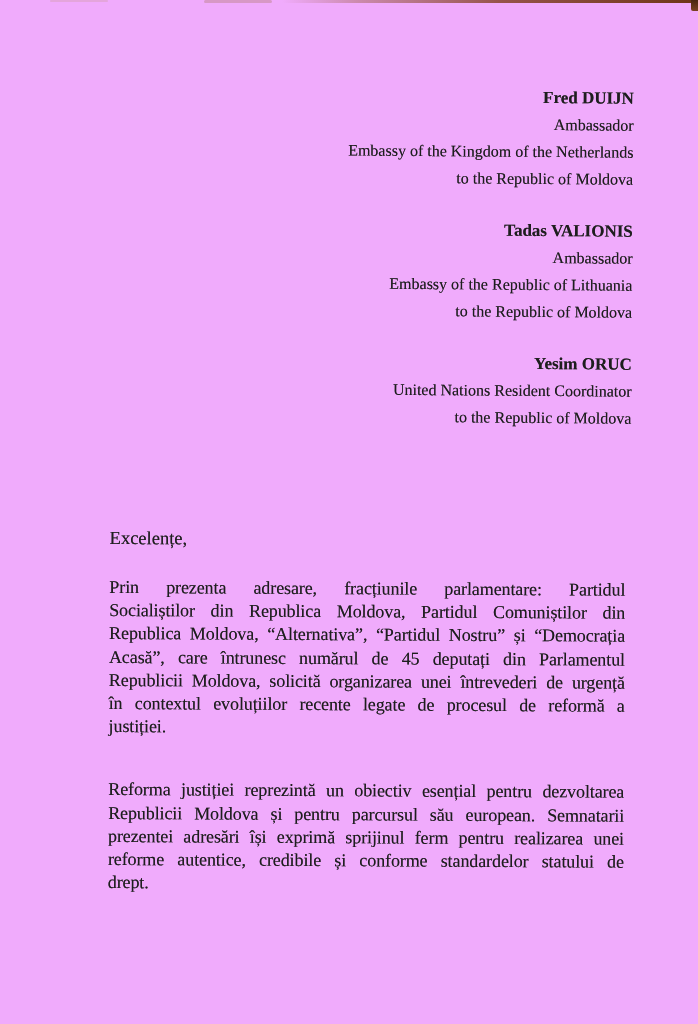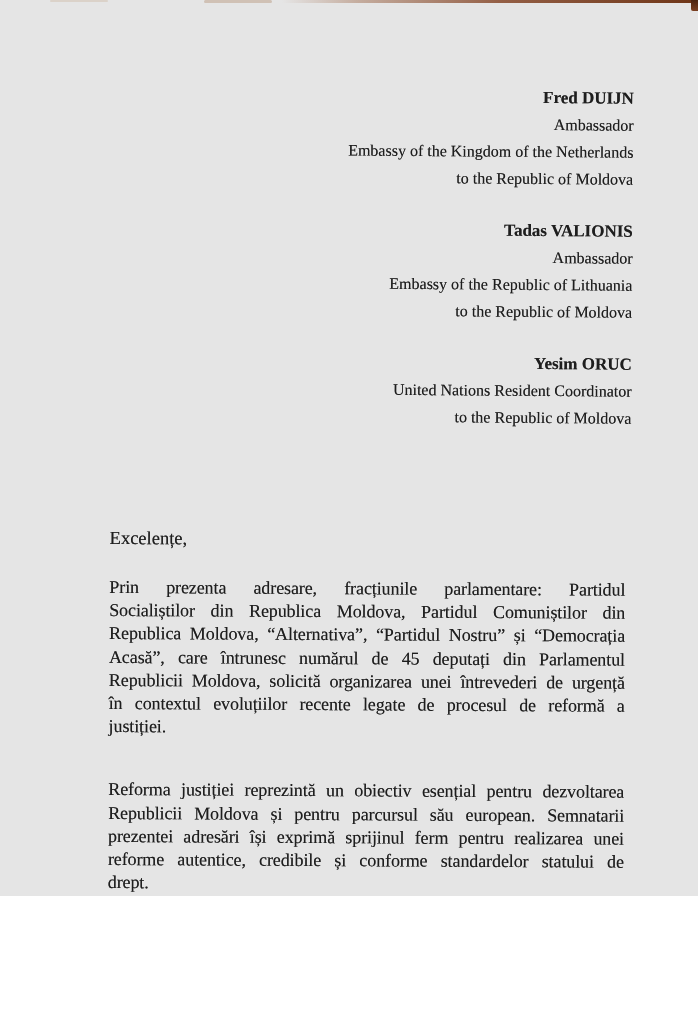--- a/index.html
+++ b/index.html
@@ -3,22 +3,22 @@
 <meta charset="utf-8">
 <style>
   html, body {
     margin: 0;
     padding: 0;
     background: #ffffff;
   }
   .page {
     position: relative;
     width: 698px;
-    height: 896px;
-    background: #e5e5e5;
+    height: 1024px;
+    background: #f0abfc;
     overflow: hidden;
     font-family: "Liberation Serif", serif;
     color: #1e1e1e;
   }
   
   .artifact { position: absolute; pointer-events: none; }
   .top-smudge-a {
     left: 50px; top: 0; width: 58px; height: 2px;
     background: rgba(185,145,105,0.22);
     border-radius: 2px;

